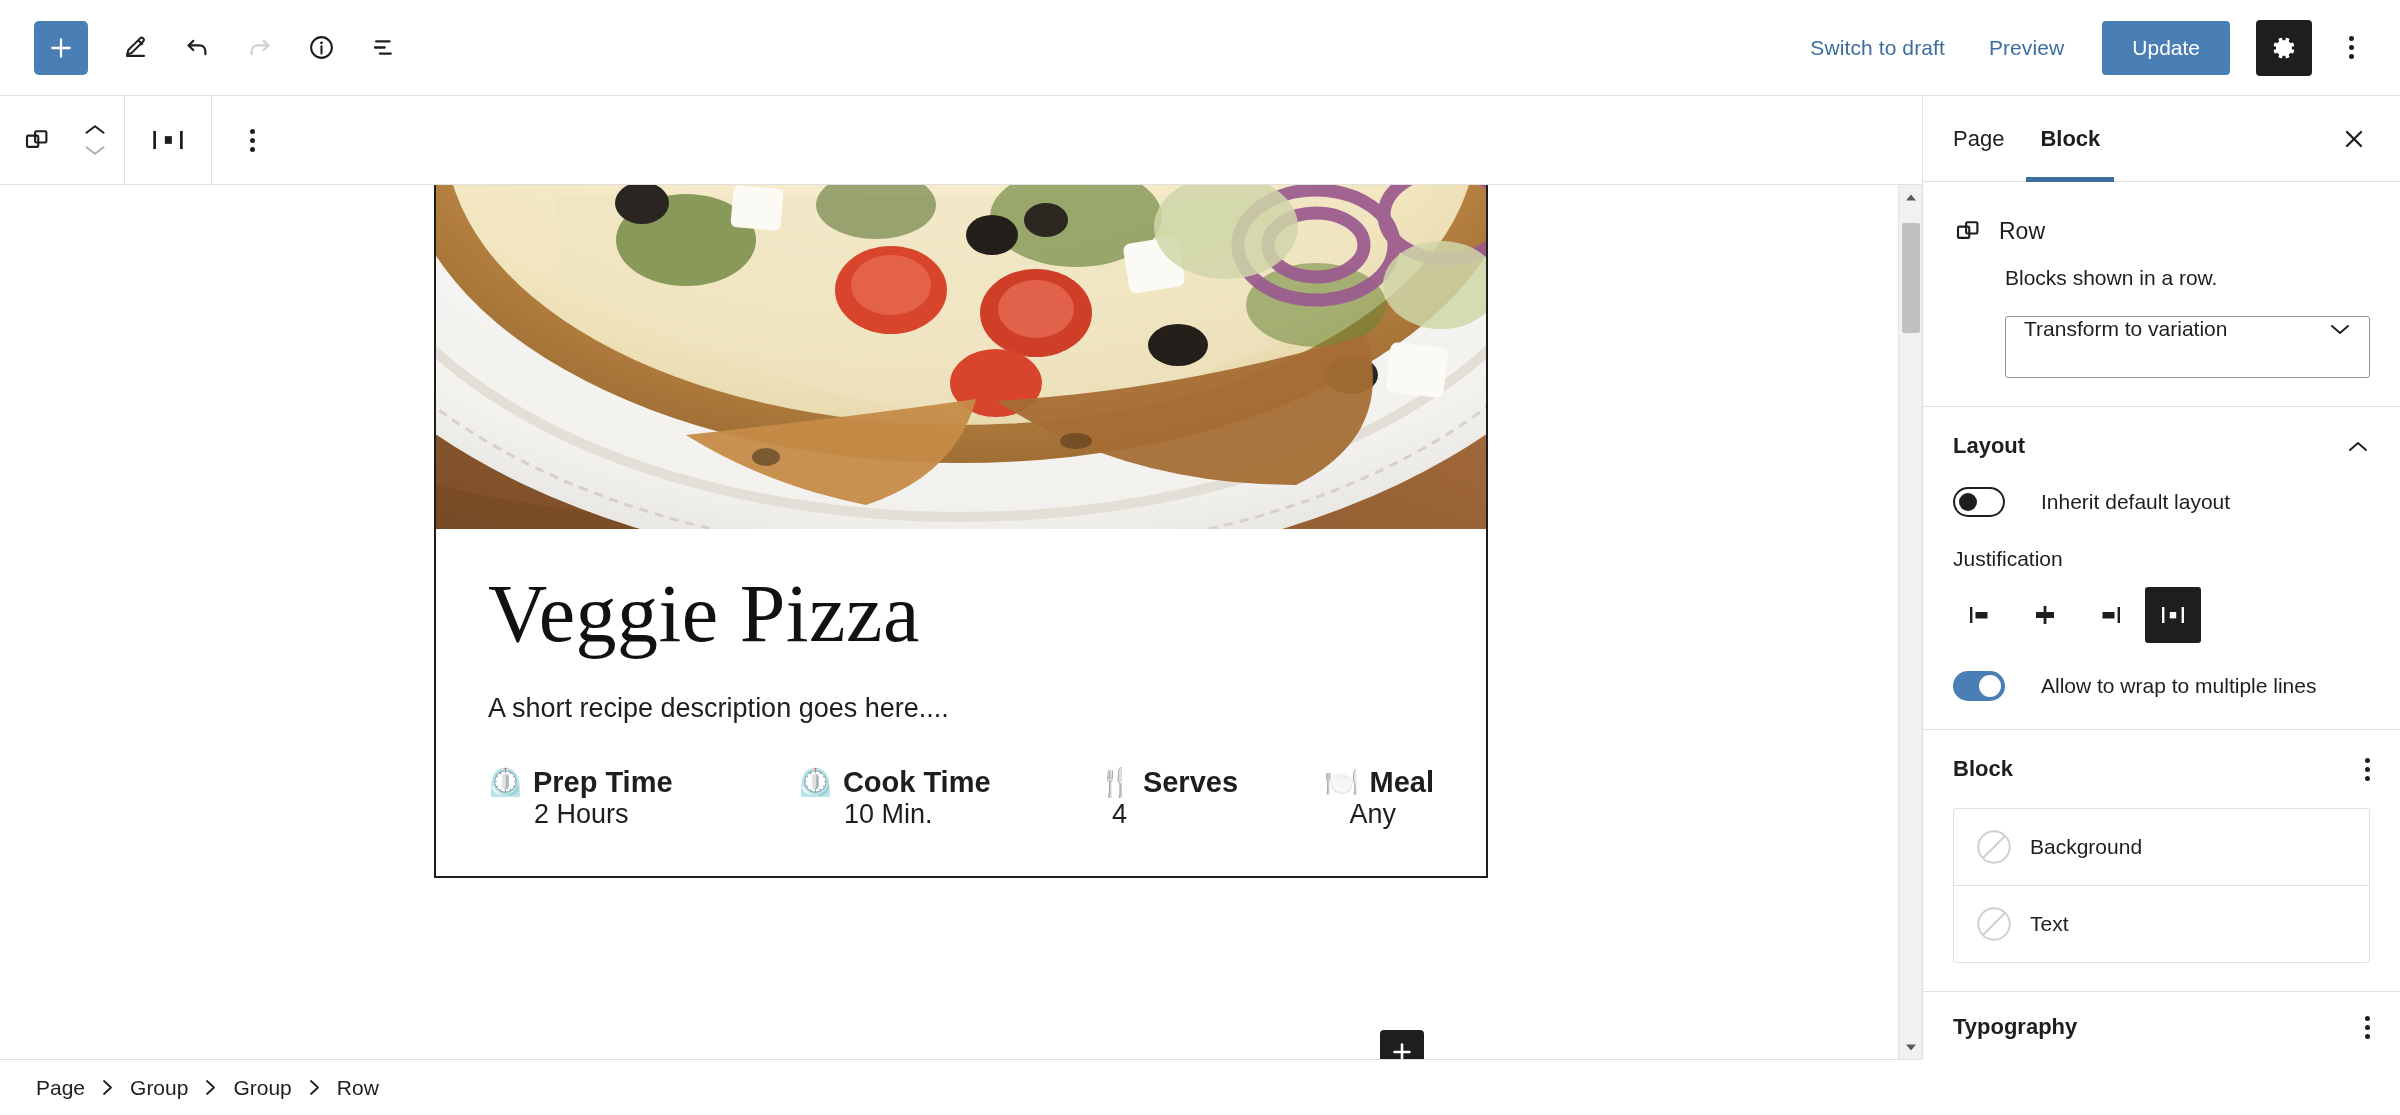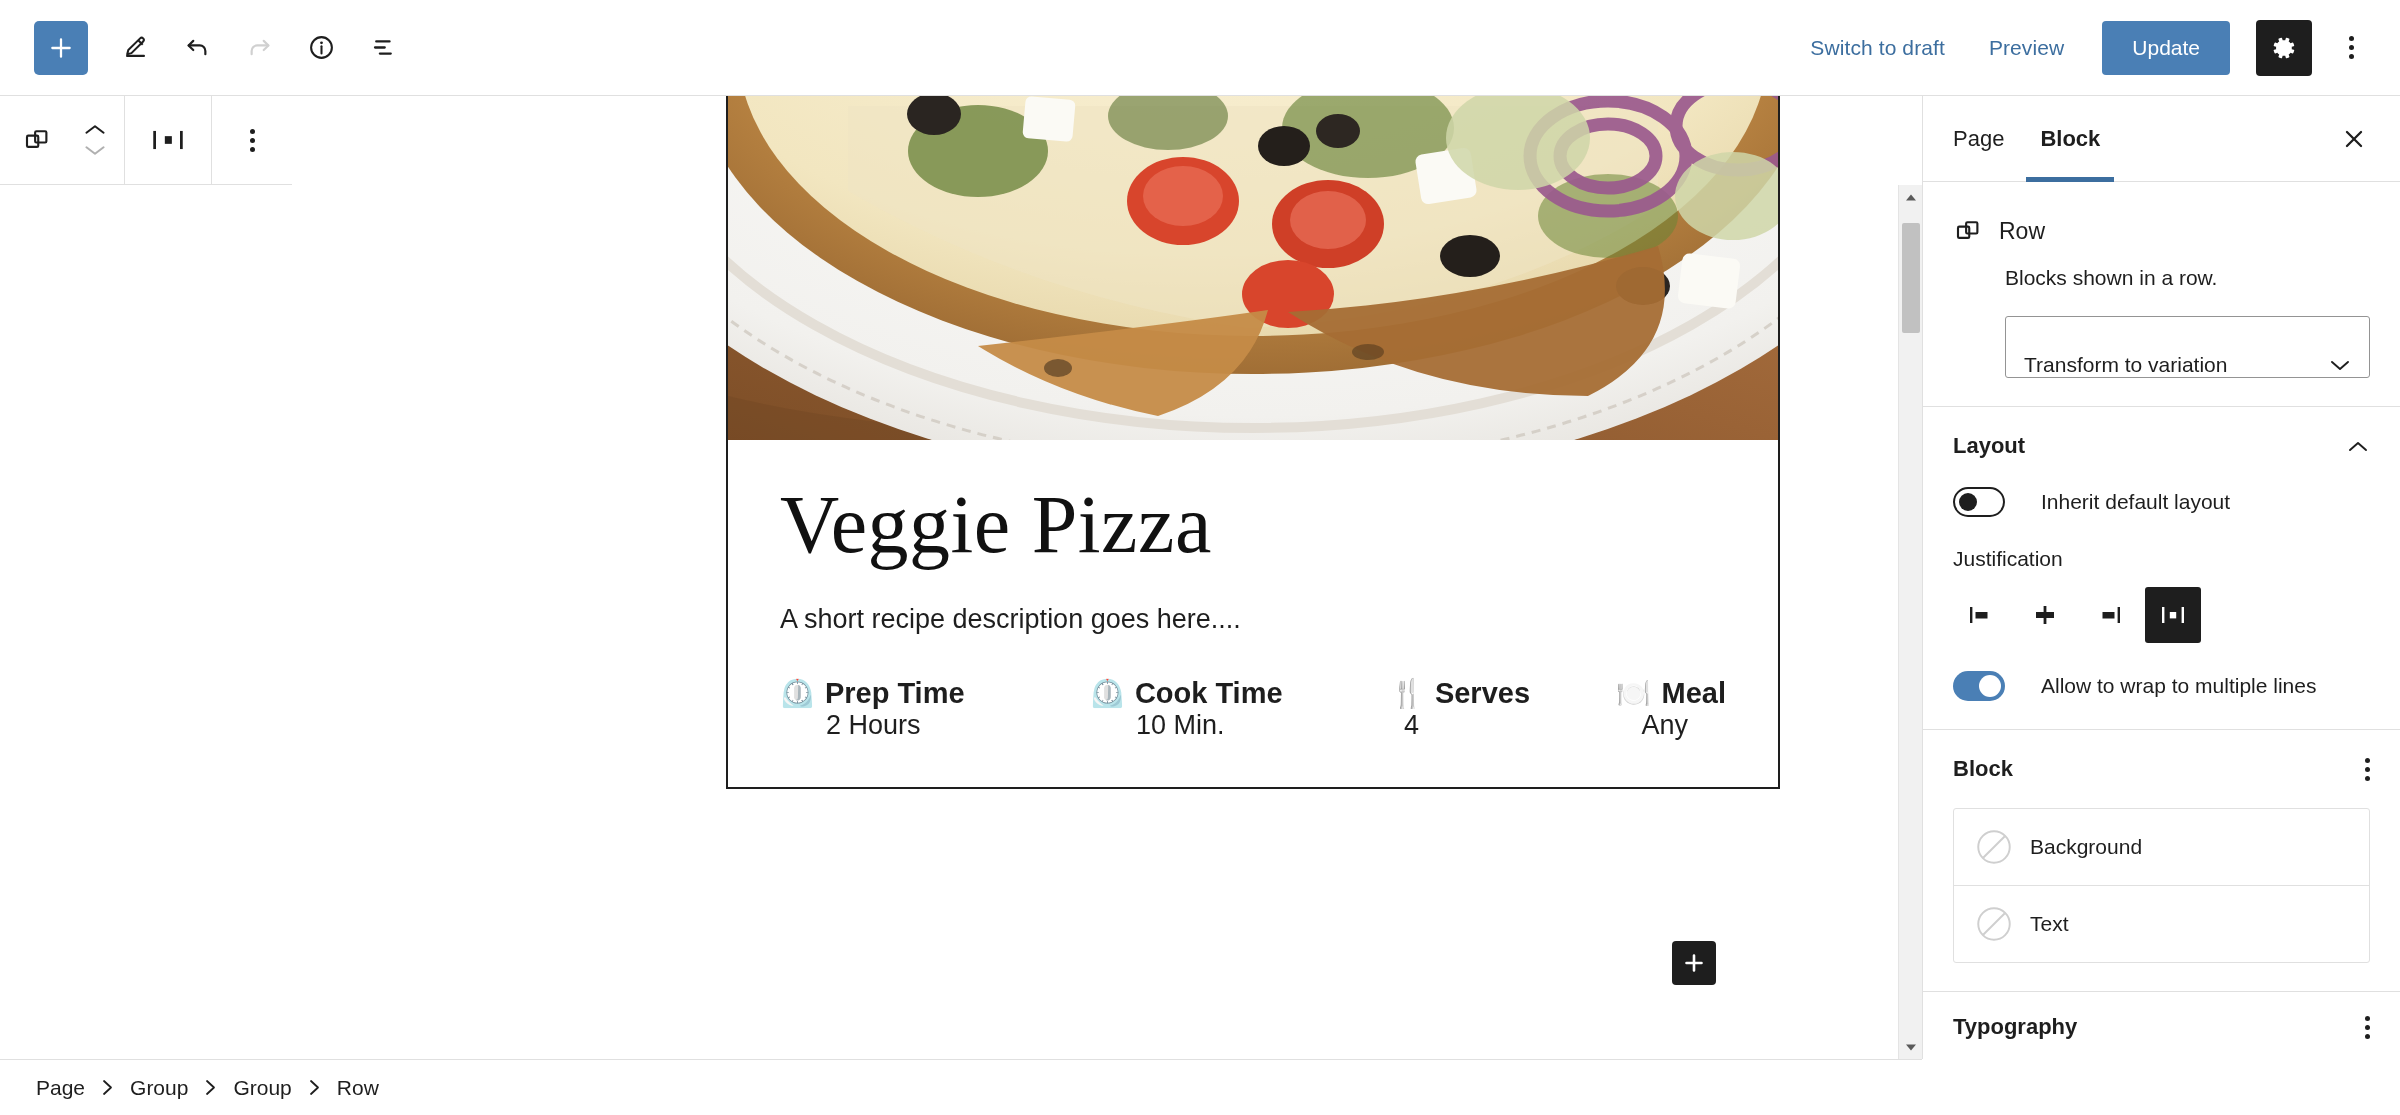--- a/index.html
+++ b/index.html
@@ -74,21 +74,21 @@
   .dots-v { display: flex; flex-direction: column; gap: 4px; align-items: center; }
   .dots-v i { width: 5px; height: 5px; background: #1e1e1e; border-radius: 50%; display: block; }
 
   
   .body-area { flex: 1; display: flex; position: relative; min-height: 0; }
 
   
   .editor-col {
     position: relative;
     width: 1922px;
-    display: flex; flex-direction: row;
+    display: flex; flex-direction: column;
     background: #ffffff;
     min-height: 0;
   }
 
   
   .block-toolbar {
     height: 89px; min-height: 89px;
     border-bottom: 1px solid #e0e0e0;
     display: flex; align-items: center;
     padding-left: 8px;
@@ -244,21 +244,21 @@
 
   .block-head { display: flex; align-items: center; gap: 16px; margin-top: 8px; }
   .block-head-title { font-size: 23px; color: #1e1e1e; }
   .block-desc { font-size: 21px; color: #1e1e1e; margin-top: 20px; margin-left: 52px; }
 
   .select-box {
     margin-top: 26px; margin-left: 52px;
     height: 62px;
     border: 1px solid #949494;
     border-radius: 3px;
-    display: flex; align-items: flex-end;
+    display: flex; align-items: flex-start;
     padding: 0 18px;
     font-size: 21px; color: #1e1e1e;
     cursor: pointer;
     background: #fff;
   }
   .select-box .chev { margin-left: auto; }
 
   .sec-head {
     display: flex; 
     font-size: 22px; font-weight: 600; color: #1e1e1e;

